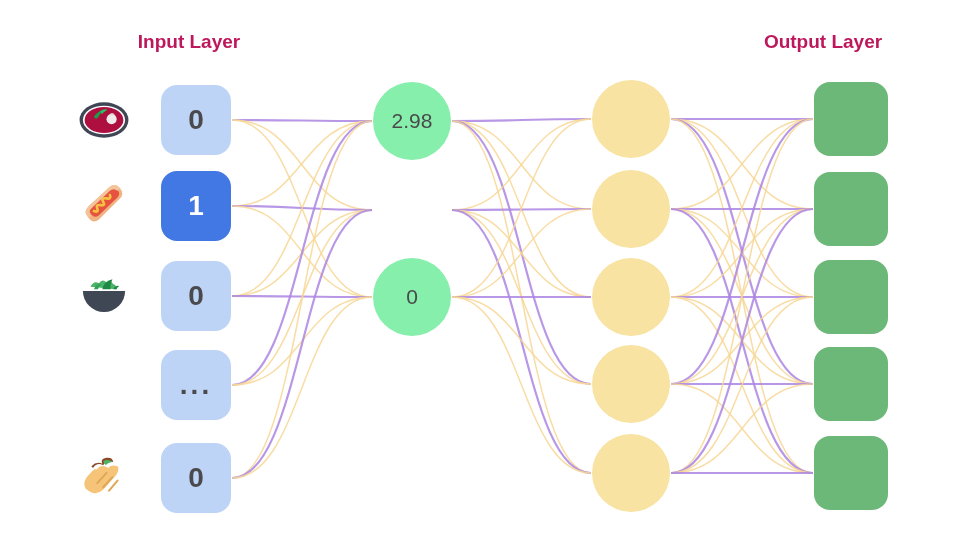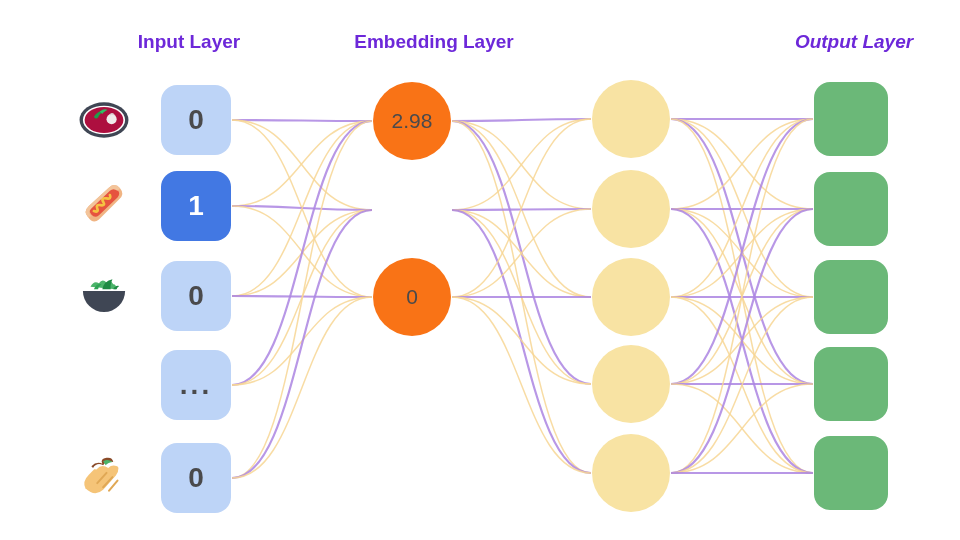--- a/index.html
+++ b/index.html
@@ -9,21 +9,21 @@
     font-family:"Liberation Sans", sans-serif;
     overflow:hidden;
     position:relative;
   }
   #diagram{position:absolute;top:0;left:0;width:960px;height:540px;}
 
   .layer-title{
     position:absolute;
     font-size:19px;
     font-weight:bold;
-    color:#6d28d9;
+    color:#be185d;
     white-space:nowrap;
     text-align:right;
     transform:translateX(-50%);
   }
 
   .edge-layer{position:absolute;top:0;left:0;width:960px;height:540px;pointer-events:none;}
 
   .node{position:absolute;display:flex;align-items:center;justify-content:center;}
 
   .in-box{
@@ -31,21 +31,21 @@
     background:#bdd4f7;
     color:#4a4a4c;
     font-size:28px;font-weight:bold;
     transform:translate(-50%,-50%);
   }
   .in-box.active{background:#4278e3;color:#ffffff;}
   .in-box.ellipsis{font-size:28px;letter-spacing:3px;}
 
   .emb-circle{
     width:78px;height:78px;border-radius:50%;
-    background:#f97316;
+    background:#86efac;
     color:#4a4a4c;
     font-size:21px;
     transform:translate(-50%,-50%);
   }
   .hid-circle{
     width:78px;height:78px;border-radius:50%;
     background:#f8e3a3;
     transform:translate(-50%,-50%);
   }
   .out-box{
@@ -60,22 +60,21 @@
     transform:translate(-50%,-50%);
   }
   .food-icon svg{display:block;width:54px;height:54px;}
 </style>
 </head>
 <body>
 
 <div id="diagram">
 
   <div class="layer-title" style="left:189px;top:31px;">Input Layer</div>
-  <div class="layer-title" style="left:434px;top:31px;">Embedding Layer</div>
-  <div class="layer-title" style="left:854px;top:31px;font-style:italic;">Output Layer</div>
+  <div class="layer-title" style="left:823px;top:31px;">Output Layer</div>
 
   <svg class="edge-layer" id="edges" viewBox="0 0 960 540">
       <path d="M 232 120 C 302 120, 302 121, 372 121" fill="none" stroke="#ac85e2" stroke-width="2.2" stroke-opacity="0.85"></path>
       <path d="M 232 120 C 302 120, 302 210, 372 210" fill="none" stroke="#f7d694" stroke-width="1.5" stroke-opacity="0.85"></path>
       <path d="M 232 120 C 302 120, 302 297, 372 297" fill="none" stroke="#f7d694" stroke-width="1.5" stroke-opacity="0.85"></path>
       <path d="M 232 206 C 302 206, 302 121, 372 121" fill="none" stroke="#f7d694" stroke-width="1.5" stroke-opacity="0.85"></path>
       <path d="M 232 206 C 302 206, 302 210, 372 210" fill="none" stroke="#ac85e2" stroke-width="2.2" stroke-opacity="0.85"></path>
       <path d="M 232 206 C 302 206, 302 297, 372 297" fill="none" stroke="#f7d694" stroke-width="1.5" stroke-opacity="0.85"></path>
       <path d="M 232 296 C 302 296, 302 121, 372 121" fill="none" stroke="#f7d694" stroke-width="1.5" stroke-opacity="0.85"></path>
       <path d="M 232 296 C 302 296, 302 210, 372 210" fill="none" stroke="#f7d694" stroke-width="1.5" stroke-opacity="0.85"></path>

